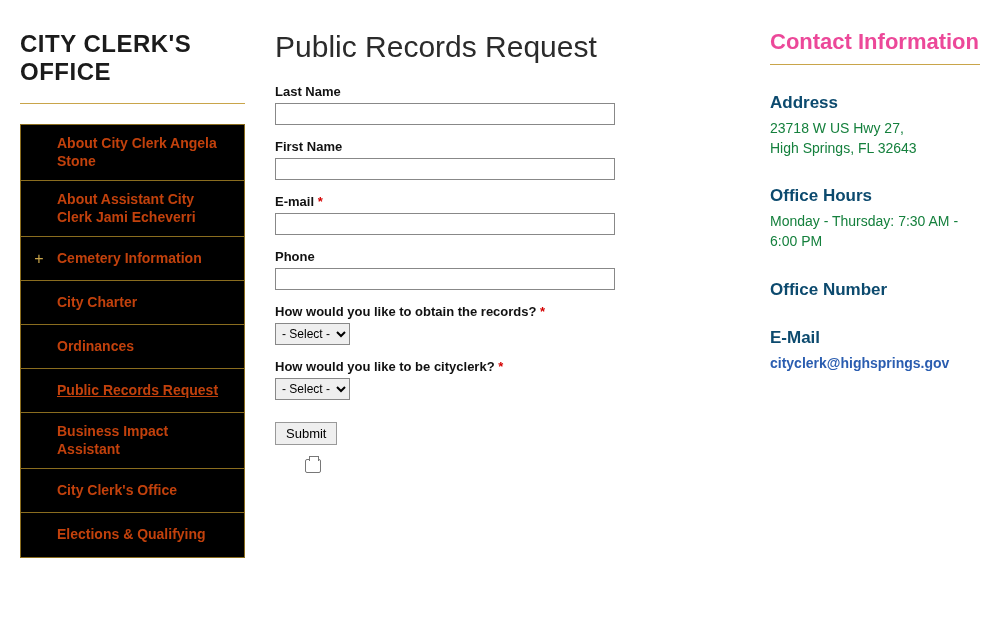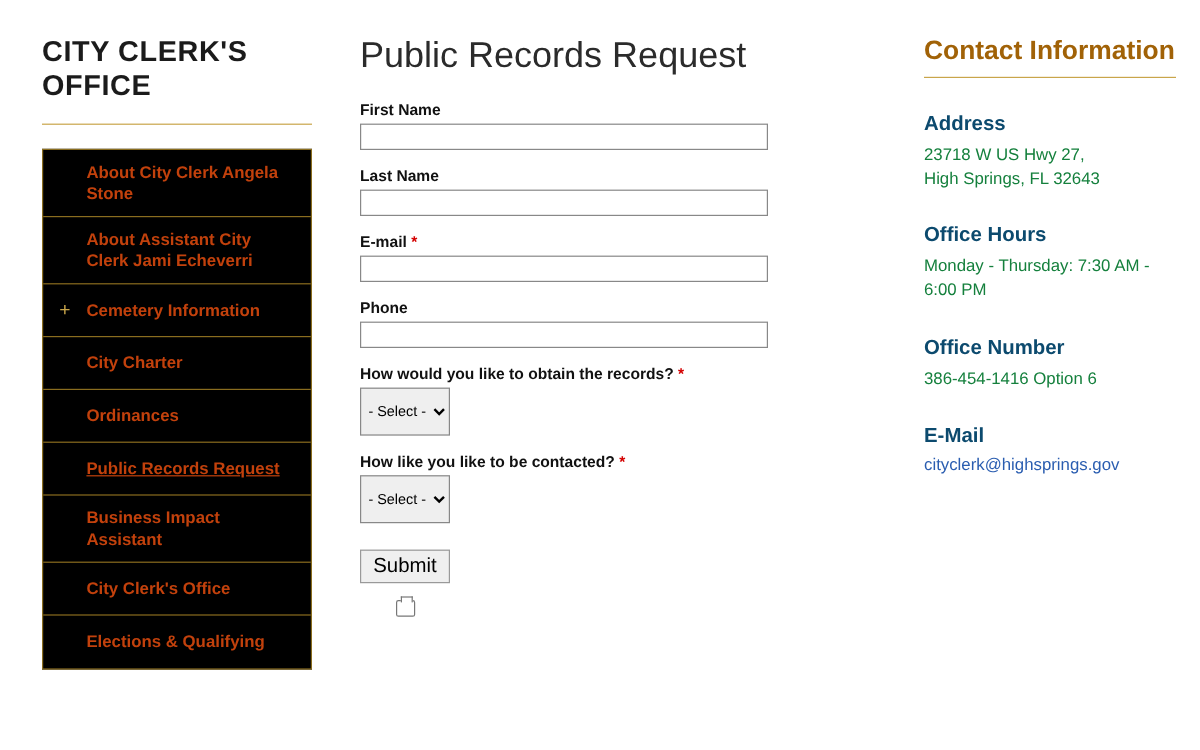--- a/index.html
+++ b/index.html
@@ -6,22 +6,22 @@
   body {
     font-family: Arial, Helvetica, sans-serif;
     background: #fff;
     color: #222;
     width: 1000px;
     height: 625px;
     overflow: hidden;
   }
   .layout {
     display: flex;
-    padding: 30px 20px 0 35px;
-    gap: 40px;
+    padding: 30px 20px 0 20px;
+    gap: 30px;
   }
   
   .sidebar { width: 225px; flex-shrink: 0; }
   .sidebar-title {
     font-size: 24px;
     font-weight: 800;
     letter-spacing: 0.5px;
     color: #1b1b1b;
     line-height: 1.15;
     margin-bottom: 18px;
@@ -110,30 +110,30 @@
   .ta-resize::after {
     content: "";
     position: absolute;
     right: 3px; bottom: 2px;
     width: 8px; height: 8px;
     background:
       linear-gradient(135deg, transparent 45%, #888 45%, #888 55%, transparent 55%),
       linear-gradient(135deg, transparent 65%, #888 65%, #888 75%, transparent 75%);
   }
   .select {
-    height: 40px;
+    height: 22px;
     border: 1px solid #888;
     background: #efefef;
     font-size: 12px;
     padding: 0 2px;
   }
   .submit-btn {
     margin-top: 8px;
     padding: 3px 10px;
-    font-size: 17px;
+    font-size: 13px;
     border: 1px solid #999;
     background: #efefef;
     cursor: pointer;
   }
   .print-row { margin-top: 14px; padding-left: 30px; }
   .print-icon {
     width: 16px; height: 14px;
     border: 1px solid #777;
     border-radius: 2px;
     display: inline-block;
@@ -148,21 +148,21 @@
     border: 1px solid #777;
     border-bottom: none;
     background: #fff;
   }
 
   
   .contact { width: 210px; flex-shrink: 0; }
   .contact-title {
     font-size: 22px;
     font-weight: 700;
-    color: #a16207;
+    color: #ec4899;
     line-height: 1.1;
     margin-bottom: 10px;
   }
   .contact-hr {
     border: none;
     border-top: 1px solid #c9a54a;
     margin-bottom: 18px;
   }
   .contact h3 {
     font-size: 17px;
@@ -173,20 +173,21 @@
   }
   .contact p {
     font-size: 14px;
     color: #15803d;
     line-height: 1.4;
   }
   .contact a {
     font-size: 14px;
     color: #2a5db0;
     text-decoration: none;
+    font-weight: bold;
   }
 </style>
 </head>
 <body>
 
 <div class="layout">
 
   <aside class="sidebar">
     <div class="sidebar-title">CITY CLERK'S OFFICE</div>
     <hr class="sidebar-hr">
@@ -227,26 +228,26 @@
         <span class="side-icon"></span>
         <span class="side-label">Elections &amp; Qualifying</span>
       </div>
     </nav>
   </aside>
 
   <main class="main">
     <h1 class="page-title">Public Records Request</h1>
 
     <div class="field">
+      <label class="field-label">Last Name</label>
+      <input class="text-input" type="text" value="" style="">
+    </div>
+
+    <div class="field">
       <label class="field-label">First Name</label>
-      <input class="text-input" type="text" value="" style="">
-    </div>
-
-    <div class="field">
-      <label class="field-label">Last Name</label>
       <input class="text-input" type="text" value="" style="">
     </div>
 
     <div class="field">
       <label class="field-label">
         <span>E-mail</span>
         <span class="req">*</span>
       </label>
       <input class="text-input" type="text" value="" style="">
     </div>
@@ -262,21 +263,21 @@
         <span>How would you like to obtain the records?</span>
         <span class="req">*</span>
       </label>
       <select class="select">
         <option>- Select -</option>
       </select>
     </div>
 
     <div class="field">
       <label class="field-label">
-        <span>How like you like to be contacted?</span>
+        <span>How would you like to be cityclerk?</span>
         <span class="req">*</span>
       </label>
       <select class="select">
         <option>- Select -</option>
       </select>
     </div>
 
     <button class="submit-btn">Submit</button>
 
     <div class="print-row">
@@ -289,18 +290,17 @@
     <hr class="contact-hr">
 
     <h3>Address</h3>
     <p>23718 W US Hwy 27,</p>
     <p>High Springs, FL  32643</p>
 
     <h3>Office Hours</h3>
     <p>Monday - Thursday: 7:30 AM - 6:00 PM</p>
 
     <h3>Office Number</h3>
-    <p>386-454-1416 Option 6</p>
 
     <h3>E-Mail</h3>
     <a href="#">cityclerk@highsprings.gov</a>
   </aside>
 </div>
 
 </body></html>

